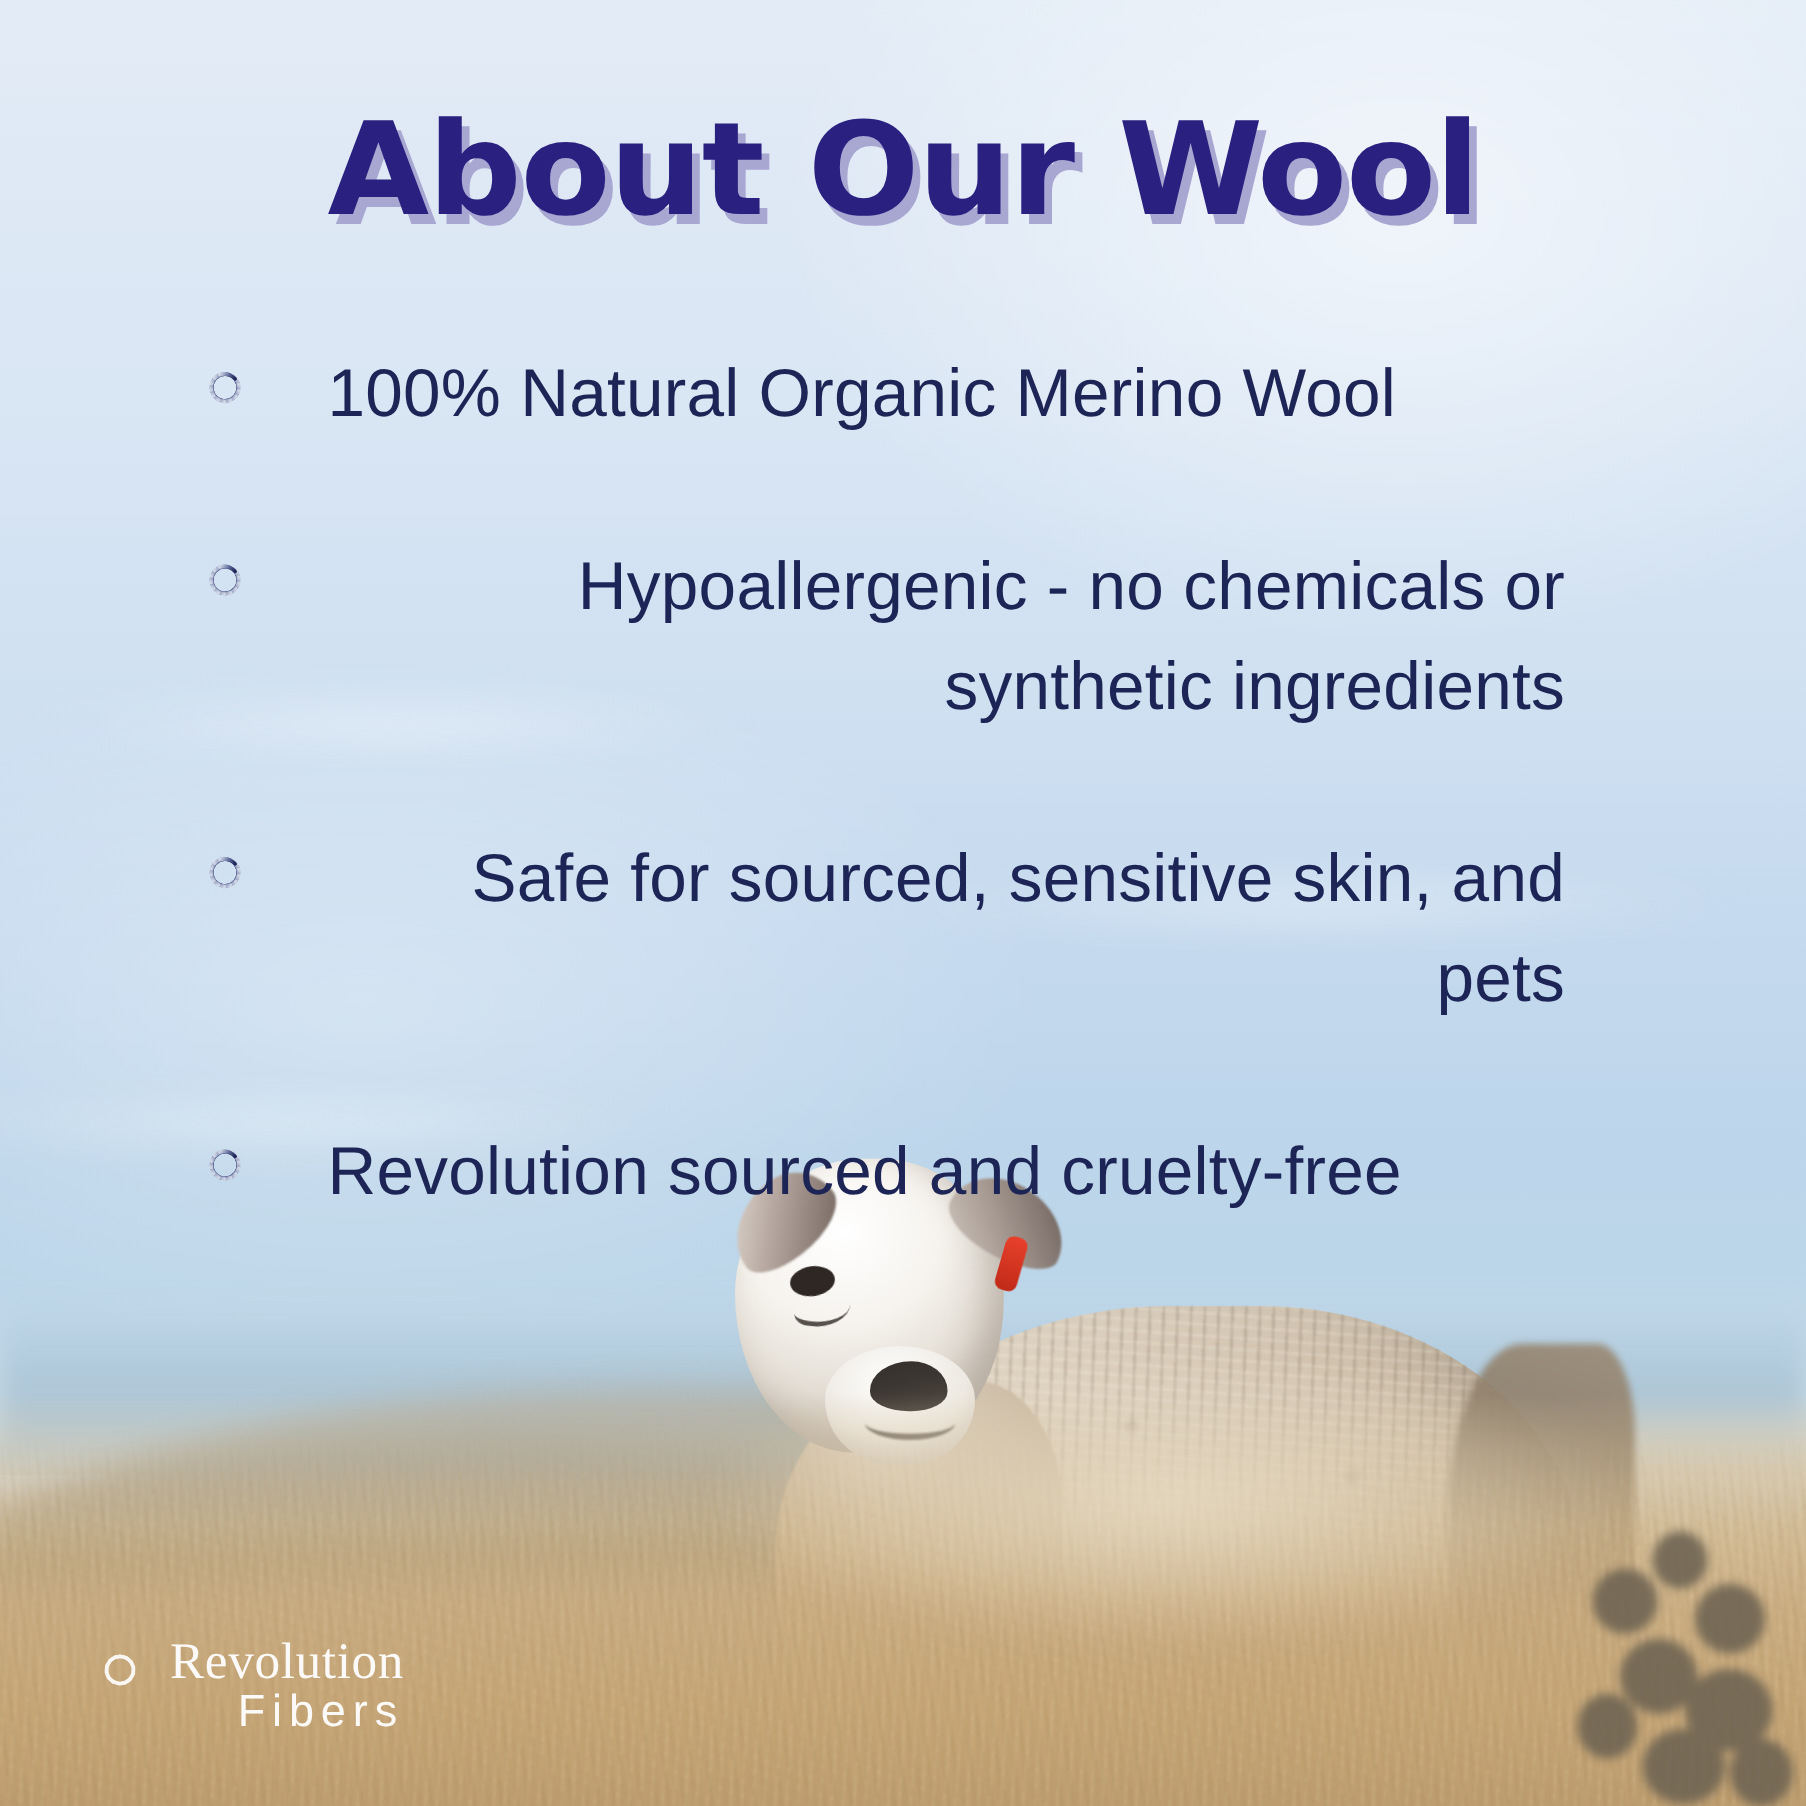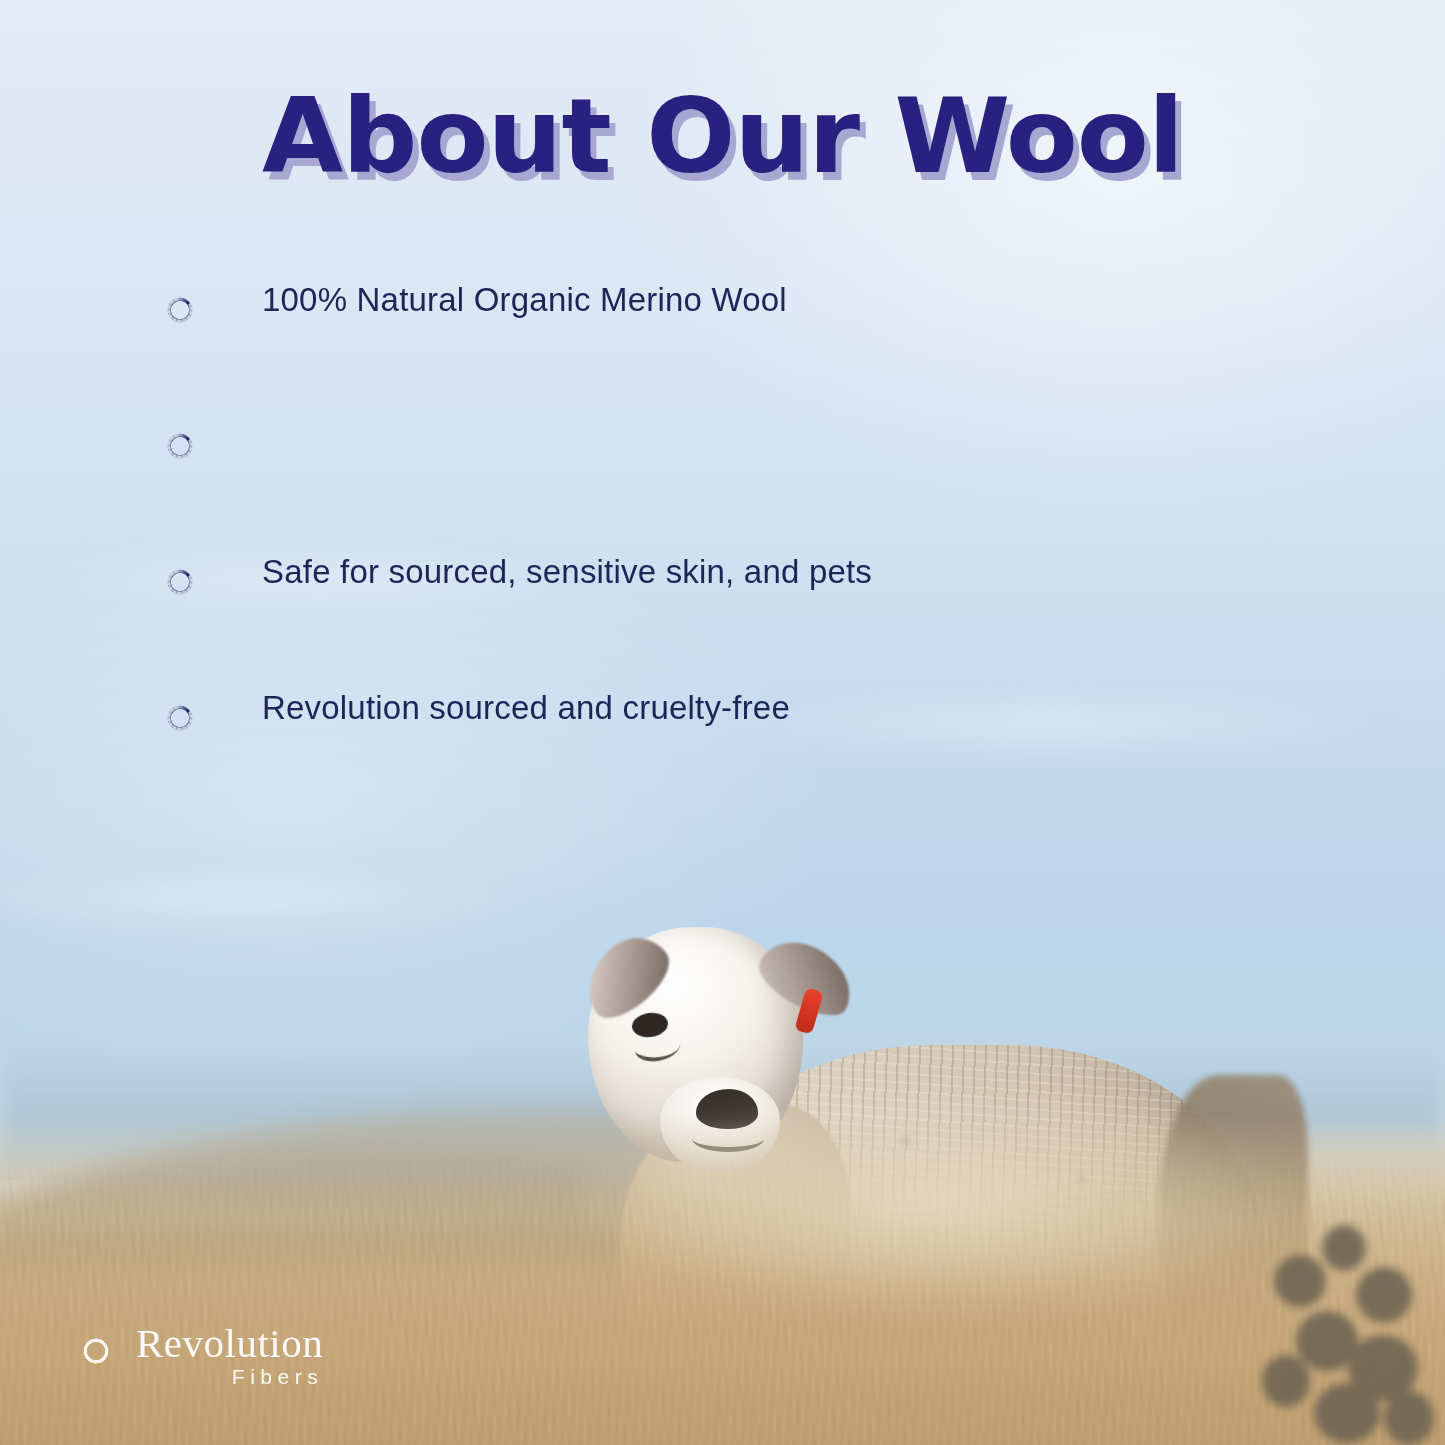--- a/index.html
+++ b/index.html
@@ -354,21 +354,21 @@
     width: 56px;
     height: 56px;
     margin-right: 54px;
     margin-top: 6px;
   }
   .bullet-icon svg { display: block; width: 56px; height: 56px; }
 
   .bullet-text {
     font-family: "Liberation Sans", sans-serif;
     font-weight: 400;
-    font-size: 33px;
+    font-size: 54px;
     line-height: 1.48;
     color: #1d2456;
     letter-spacing: .2px;
     max-width: 990px;
     text-align: right;
   }
 
   
   .logo {
     position: absolute;
@@ -382,21 +382,21 @@
   .logo-mark svg { display: block; width: 56px; height: 56px; }
   .logo-words { display: flex; flex-direction: column; line-height: 1; }
   .logo-title {
     font-family: "Liberation Serif", serif;
     font-size: 41px;
     color: #ffffff;
     letter-spacing: .5px;
   }
   .logo-sub {
     font-family: "Liberation Sans", sans-serif;
-    font-size: 21px;
+    font-size: 36px;
     color: #ffffff;
     letter-spacing: 5.5px;
     text-align: right;
     margin-top: 2px;
   }
 </style>
 </head>
 <body>
 
 <div class="poster">
@@ -562,20 +562,21 @@
                 </g>
               <g transform="rotate(312 50 50)">
                   <path d="M50 30 A 22 22 0 0 1 68 44"></path>
                 </g>
               <g transform="rotate(338 50 50)">
                   <path d="M50 30 A 22 22 0 0 1 68 44"></path>
                 </g>
             </g>
           </svg>
         </span>
+        <span class="bullet-text">Hypoallergenic - no chemicals or synthetic ingredients</span>
       </div>
 
       <div class="bullet">
         <span class="bullet-icon">
           <svg viewBox="0 0 100 100" aria-hidden="true">
             <g fill="none" stroke="url(#sw1)" stroke-width="5.2" stroke-linecap="round">
               <g transform="rotate(0 50 50)">
                   <path d="M50 30 A 22 22 0 0 1 68 44"></path>
                 </g>
               <g transform="rotate(26 50 50)">

